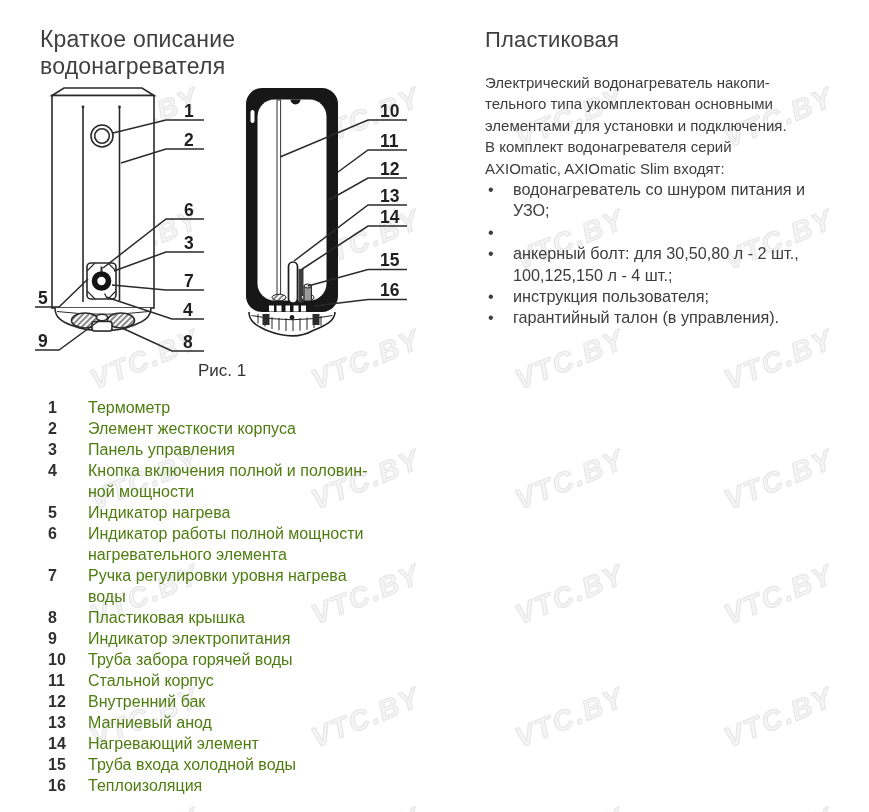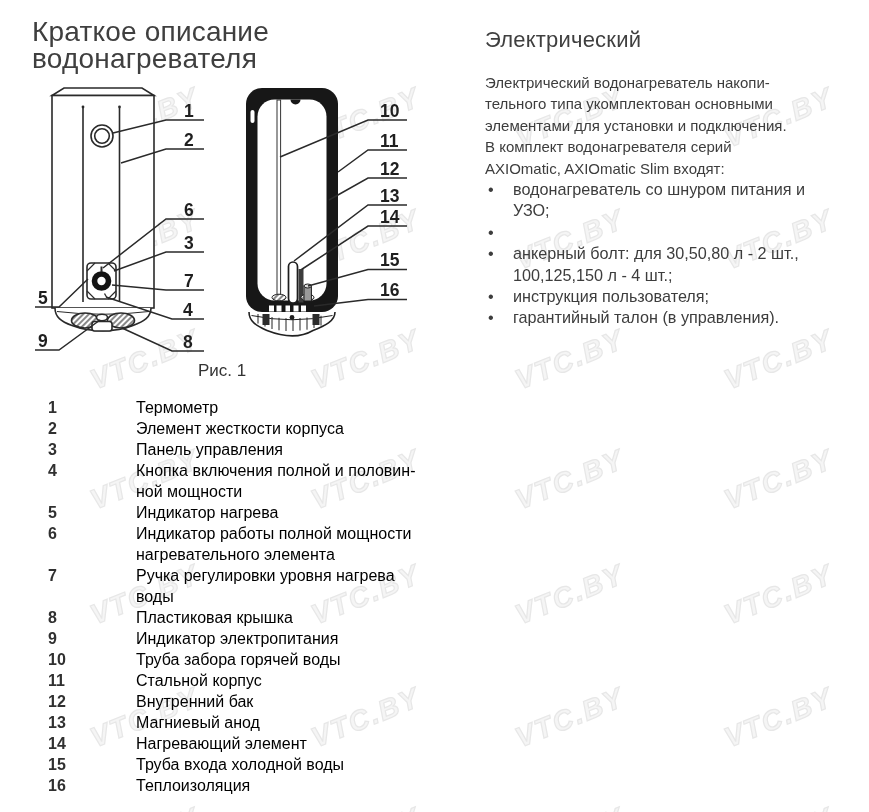--- a/index.html
+++ b/index.html
@@ -9,39 +9,39 @@
   }
   
   .wm-layer{position:absolute;inset:0;pointer-events:none;}
   .wm{
     position:absolute;font-size:28px;font-weight:700;font-style:italic;letter-spacing:2px;
     color:#f5f5f5;-webkit-text-stroke:1.2px #e7e7e7;
     transform:translate(-50%,-50%) rotate(-22deg);white-space:nowrap;
   }
   
   .h-left{
-    position:absolute;left:32px;top:18px;width:280px;margin:0;
-    font-size:28px;line-height:27px;font-weight:400;color:#3f3f3f;letter-spacing:.2px;
+    position:absolute;left:32px;top:18px;width:280px;margin:8px;
+    font-size:23px;line-height:27px;font-weight:400;color:#3f3f3f;letter-spacing:.2px;
   }
   .kit{position:absolute;left:485px;top:27px;width:378px;}
   .kit h1{margin:0;font-size:22px;line-height:26px;font-weight:400;color:#3f3f3f;letter-spacing:.2px;}
   .kit-par{margin-top:19px;font-size:15px;line-height:21.4px;white-space:pre-line;color:#3d3d3d;}
   .kit-bullets{margin-top:0;}
   .kb-row{display:flex;font-size:16.2px;line-height:21.4px;}
   .kb-marker{flex:none;width:25px;padding-left:3px;color:#3d3d3d;}
   .kb-text{white-space:pre-line;}
   
   .figure{position:absolute;left:30px;top:84px;}
   .figure text{font-family:"Liberation Sans",sans-serif;font-weight:700;font-size:17.5px;fill:#1f1f1f;}
   .fig-caption{position:absolute;left:198px;top:361px;font-size:17px;font-weight:400;color:#333;}
   
   .legend{position:absolute;left:48px;top:397px;width:392px;font-size:16px;line-height:21px;}
   .lg-row{display:flex;}
   .lg-num{flex:none;width:40px;font-weight:700;color:#303030;}
-  .lg-text{white-space:pre-line;color:#000000;margin-left:48px;}
+  .lg-text{white-space:pre-line;color:#4d7c0f;}
 </style>
 </head>
 <body>
 
 <div class="page">
 
   <div class="wm-layer">
       <span class="wm" style="left: 145px; top: 118px;">VTC.BY</span>
       <span class="wm" style="left: 366px; top: 118px;">VTC.BY</span>
       <span class="wm" style="left: 570px; top: 118px;">VTC.BY</span>
@@ -261,21 +261,21 @@
         <span class="lg-num">15</span>
         <span class="lg-text">Труба входа холодной воды</span>
       </div>
       <div class="lg-row">
         <span class="lg-num">16</span>
         <span class="lg-text">Теплоизоляция</span>
       </div>
     </div>
 
   <div class="kit">
-    <h1>Электрический</h1>
+    <h1>Пластиковая</h1>
     <div class="kit-par">Электрический водонагреватель накопи-
 тельного типа укомплектован основными
 элементами для установки и подключения.
 В комплект водонагревателя серий
 AXIOmatic, AXIOmatic Slim входят:</div>
     <div class="kit-bullets">
         <div class="kb-row">
           <span class="kb-marker">•</span>
           <span class="kb-text">водонагреватель со шнуром питания и
 УЗО;</span>

